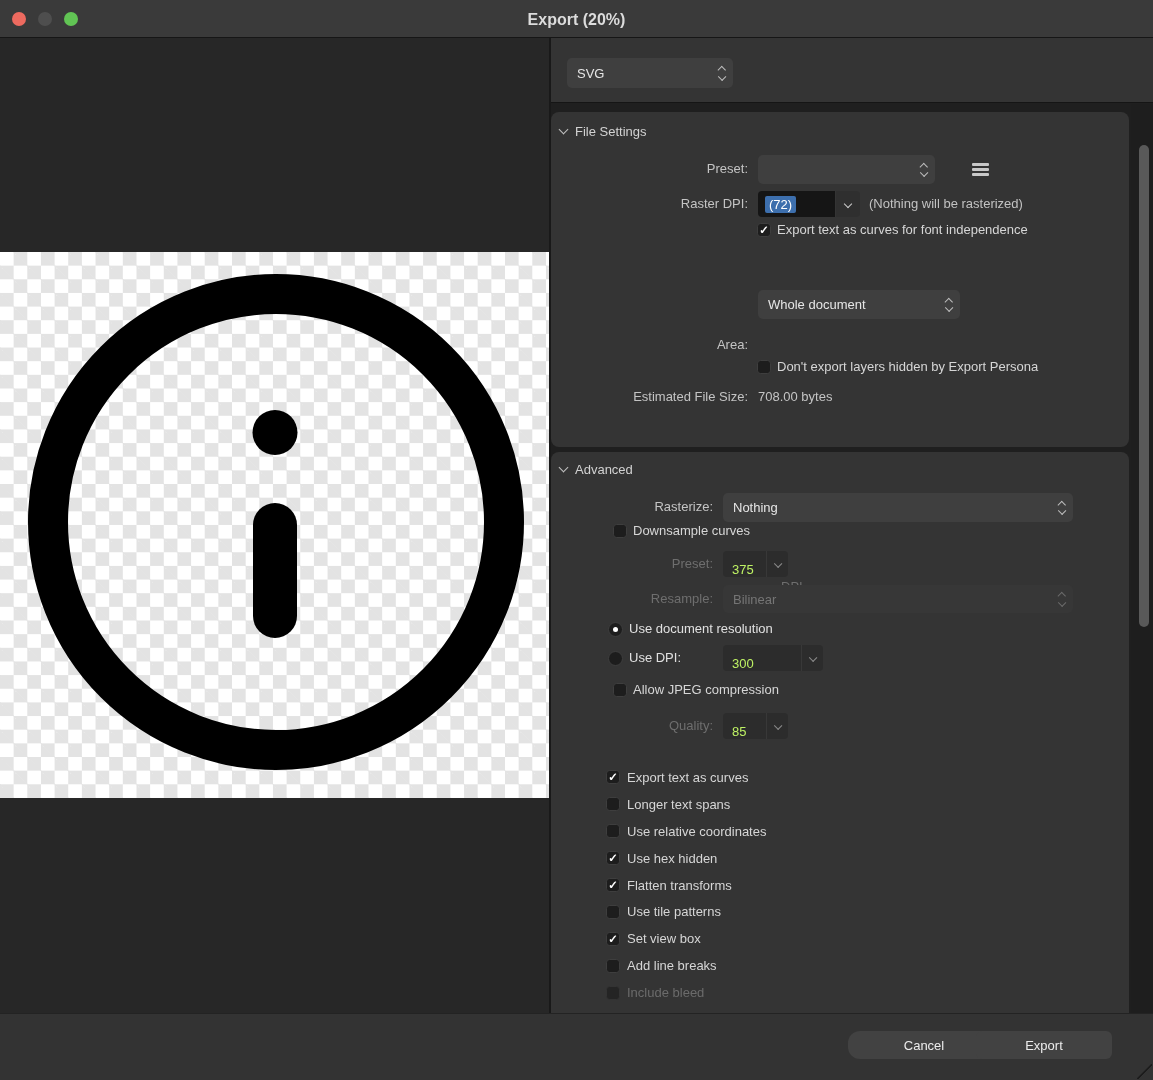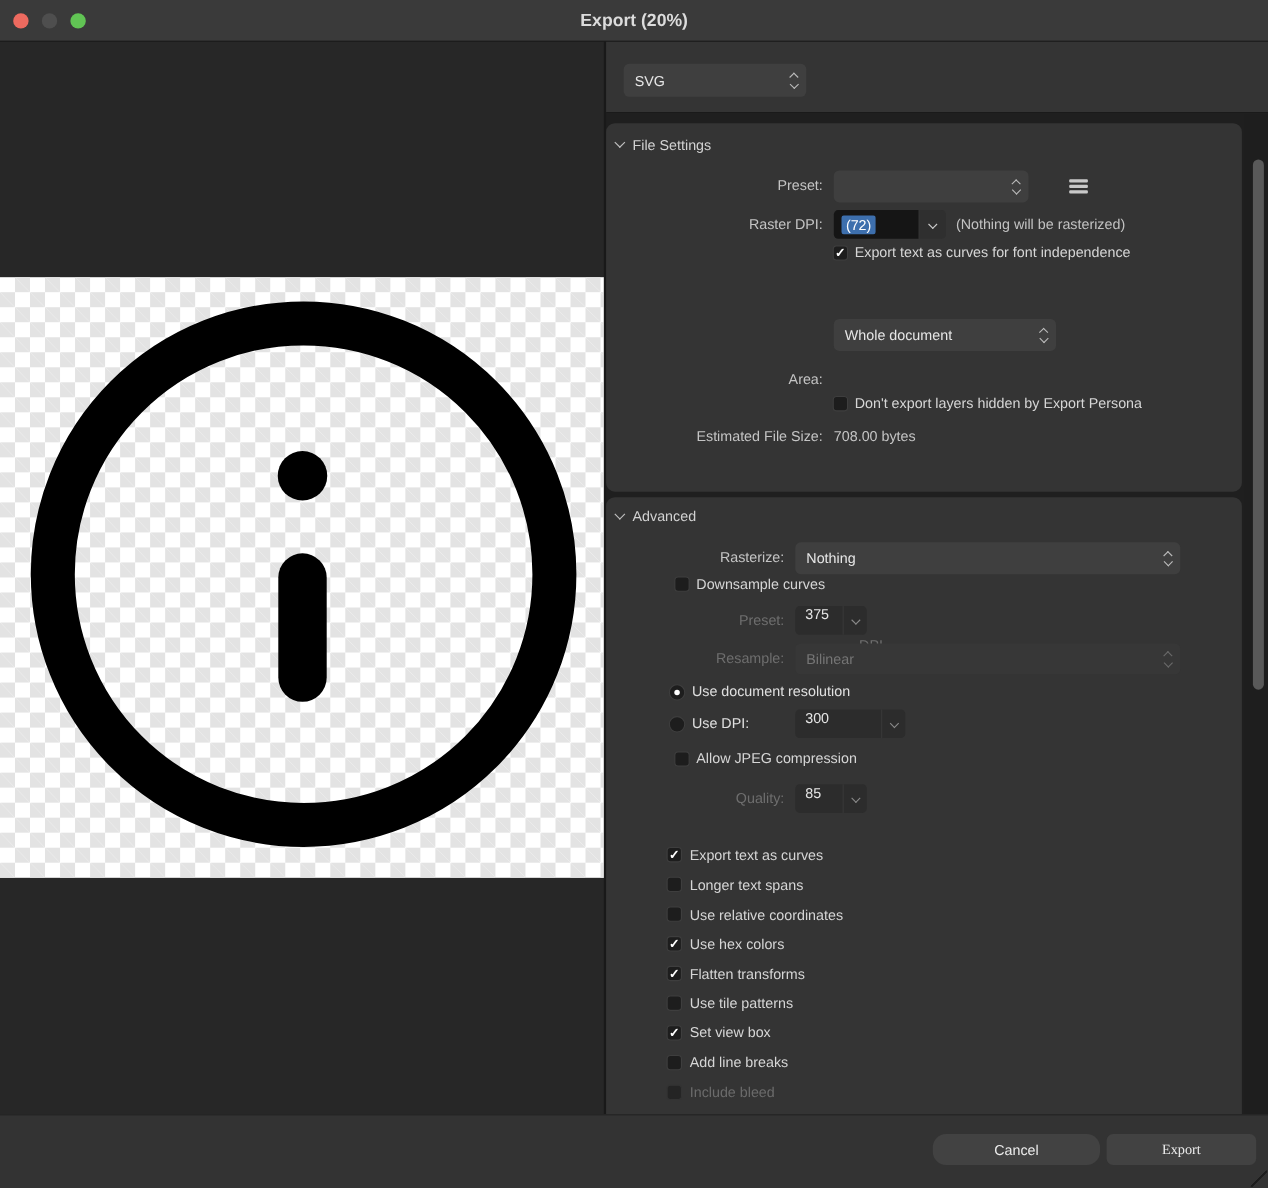--- a/index.html
+++ b/index.html
@@ -52,21 +52,21 @@
   .updown .cu { margin-bottom:-1px; } .updown .cd { margin-top:-1px; }
   .disc { position:absolute; width:7px; height:7px; border-left:1.7px solid #c0c0c0;
     border-bottom:1.7px solid #c0c0c0; transform:rotate(-45deg); }
 
   
   .select { position:absolute; background:#3f3f3f; border-radius:5px;
     display:flex; align-items:center; padding:0 26px 0 10px; color:#e6e6e6; }
   .select.disabled { background:#373737; color:#757575; }
   .select.disabled .cd, .select.disabled .cu { border-color:#6a6a6a; }
   .combo { position:absolute; background:#2c2c2c; border-radius:4px;
-    display:flex; align-items:flex-start; color:#e5e5e5; }
+    display:flex; align-items:flex-end; color:#bef264; }
   .combo .c-val { flex:1; padding-left:9px; }
   .combo .c-arrow { width:22px; align-self:stretch; display:flex; align-items:center;
     justify-content:center; border-left:1px solid #383838; }
   .combo .cd { border-color:#8a8a8a; }
 
   
   .dpi-field { position:absolute; left:207px; top:79px; height:26px; display:flex; }
   .dpi-input { width:77px; background:#151515; border-radius:4px 0 0 4px;
     display:flex; align-items:center; padding-left:7px; color:#fff; }
   .dpi-sel { padding:1px 4px; border-radius:2px; }
@@ -276,21 +276,21 @@
         <div class="opt-row">
           <span class="checkbox"></span>
           <span class="opt-label">Longer text spans</span>
         </div>
         <div class="opt-row">
           <span class="checkbox"></span>
           <span class="opt-label">Use relative coordinates</span>
         </div>
         <div class="opt-row on">
           <span class="checkbox"></span>
-          <span class="opt-label">Use hex colors</span>
+          <span class="opt-label">Use hex hidden</span>
         </div>
         <div class="opt-row on">
           <span class="checkbox"></span>
           <span class="opt-label">Flatten transforms</span>
         </div>
         <div class="opt-row">
           <span class="checkbox"></span>
           <span class="opt-label">Use tile patterns</span>
         </div>
         <div class="opt-row on">
@@ -308,17 +308,17 @@
       </div>
     </div>
 
     <div class="scrollbar-track">
       <div class="scrollbar-thumb"></div>
     </div>
   </div>
 
   <div class="footer">
     <button class="btn" style="left:848px; width:152px;border-radius:12px;">Cancel</button>
-    <button class="btn" style="left:1006px; width:136px;font-family:Liberation Serif, serif;">Export</button>
+    <button class="btn" style="left:976px; width:136px;">Export</button>
     <div class="resize-grip"></div>
   </div>
 
 </div>
 
 </body></html>

